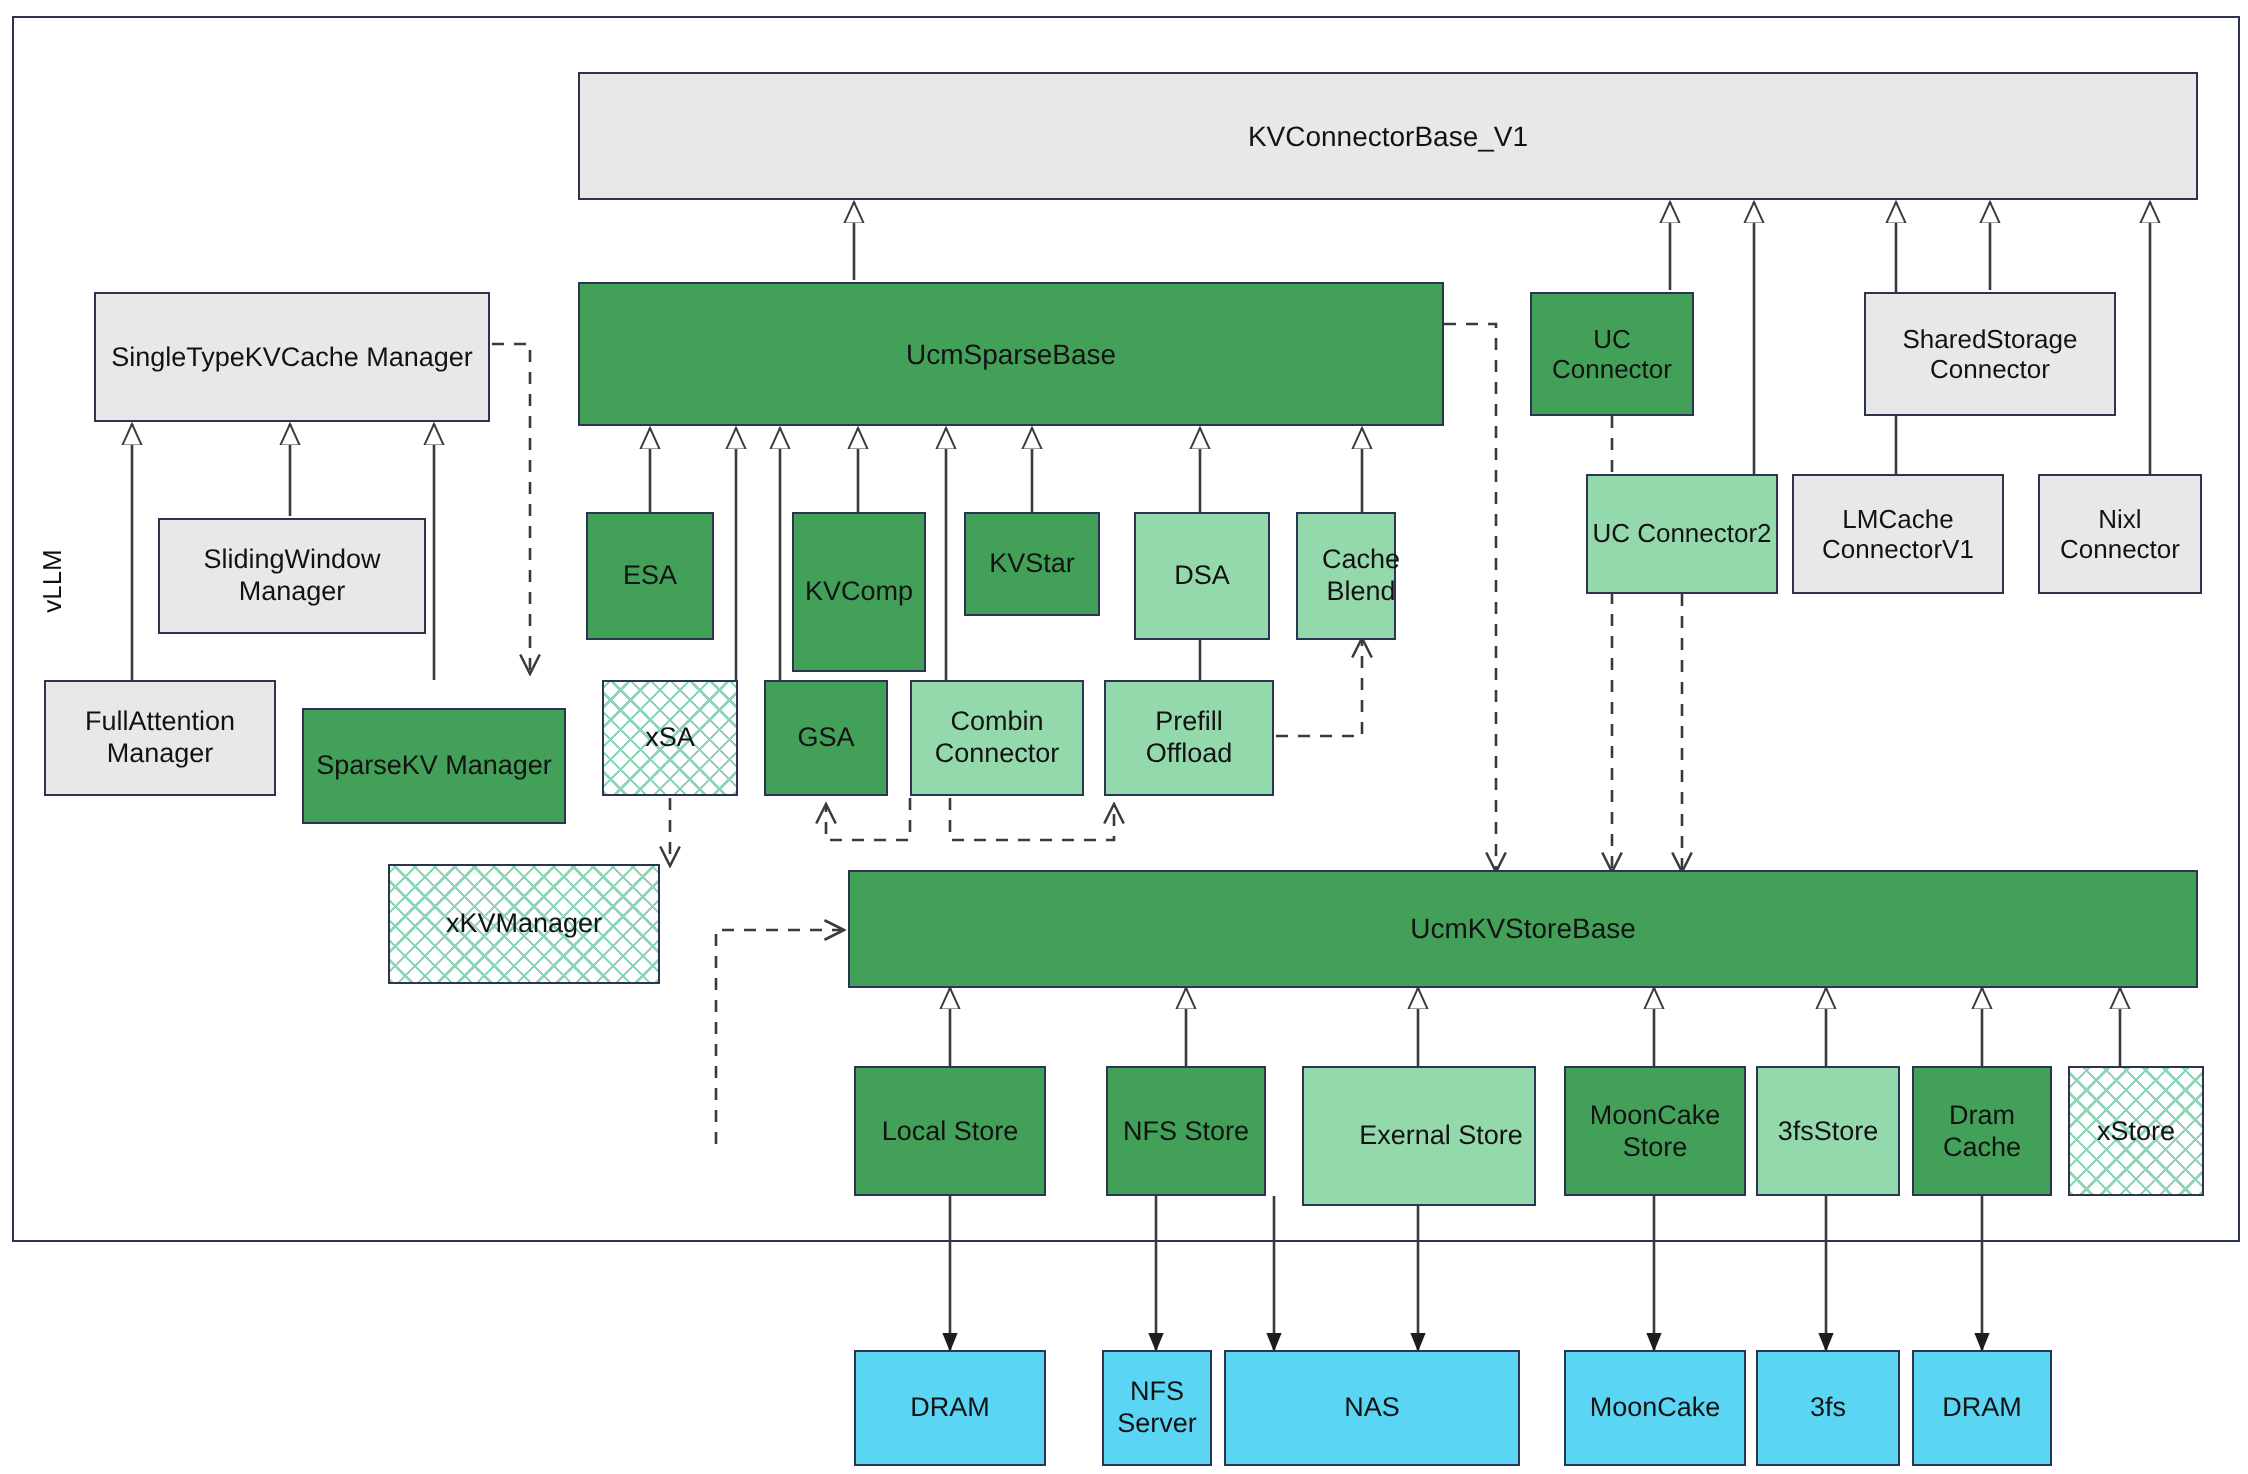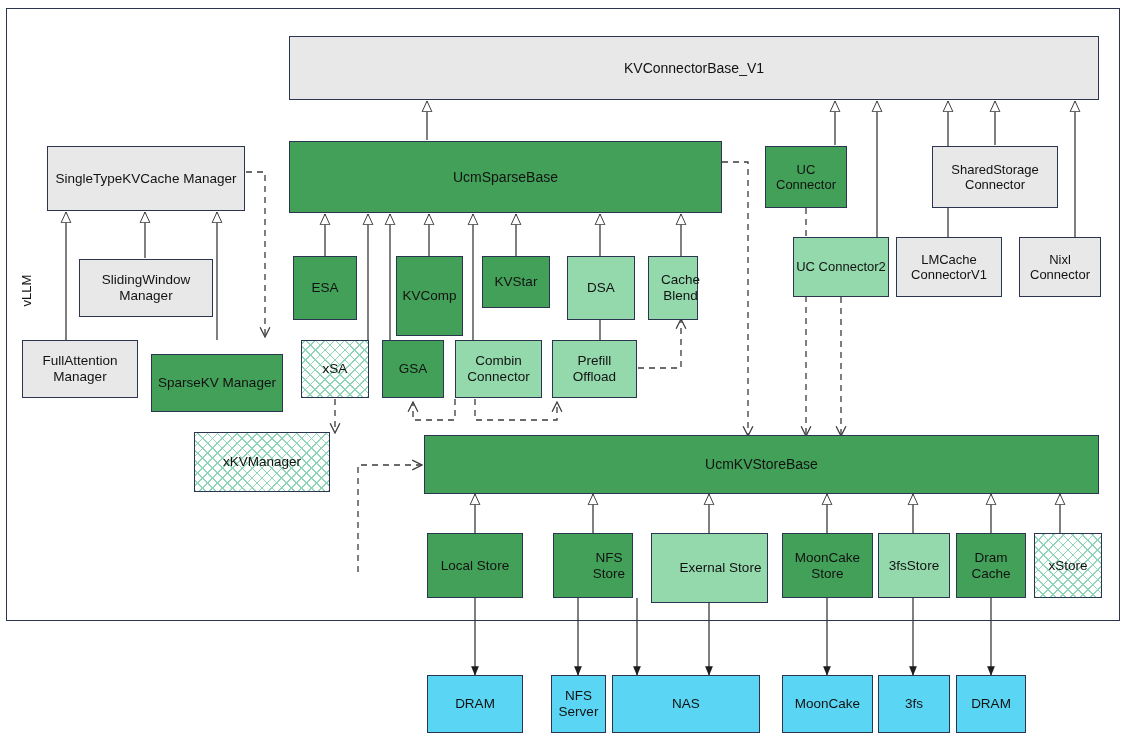--- a/index.html
+++ b/index.html
@@ -149,21 +149,21 @@
   <div class="node t-lgreen" style="left:455px;top:340px;width:87px;height:58px;font-size:13.5px;">Combin Connector</div>
 
   <div class="node t-lgreen" style="left:552px;top:340px;width:85px;height:58px;font-size:13.5px;">Prefill Offload</div>
 
   <div class="node t-hatch" style="left:194px;top:432px;width:136px;height:60px;font-size:13.5px;">xKVManager</div>
 
   <div class="node t-dgreen" style="left:424px;top:435px;width:675px;height:59px;font-size:14px;">UcmKVStoreBase</div>
 
   <div class="node t-dgreen" style="left:427px;top:533px;width:96px;height:65px;font-size:13.5px;">Local Store</div>
 
-  <div class="node t-dgreen" style="left:553px;top:533px;width:80px;height:65px;font-size:13.5px;padding-left:34px;">NFS Store</div>
+  <div class="node t-dgreen" style="left:553px;top:533px;width:80px;height:65px;font-size:13.5px;">NFS Store</div>
 
   <div class="node t-lgreen" style="left:651px;top:533px;width:117px;height:70px;font-size:13.5px;padding-left:24px;">Exernal Store</div>
 
   <div class="node t-dgreen" style="left:782px;top:533px;width:91px;height:65px;font-size:13.5px;">MoonCake Store</div>
 
   <div class="node t-lgreen" style="left:878px;top:533px;width:72px;height:65px;font-size:13.5px;">3fsStore</div>
 
   <div class="node t-dgreen" style="left:956px;top:533px;width:70px;height:65px;font-size:13.5px;">Dram Cache</div>
 
   <div class="node t-hatch" style="left:1034px;top:533px;width:68px;height:65px;font-size:13.5px;">xStore</div>

